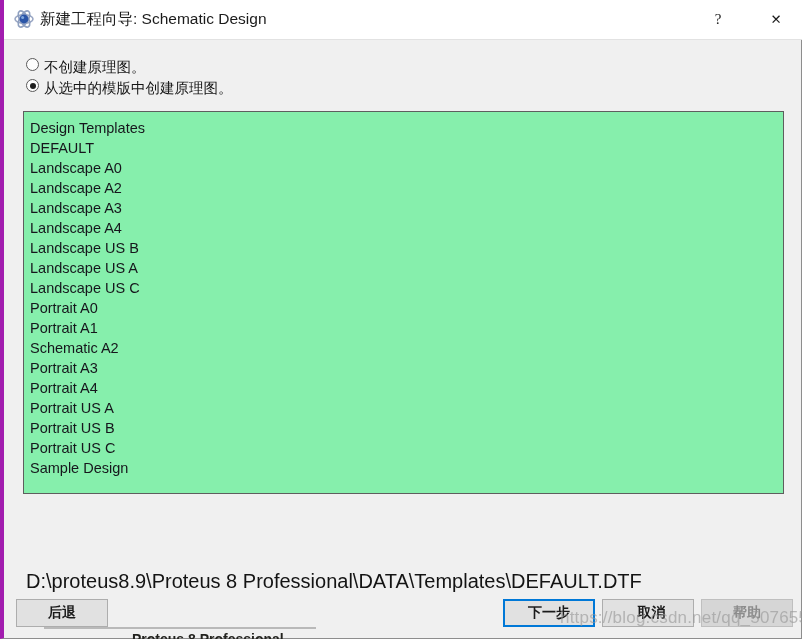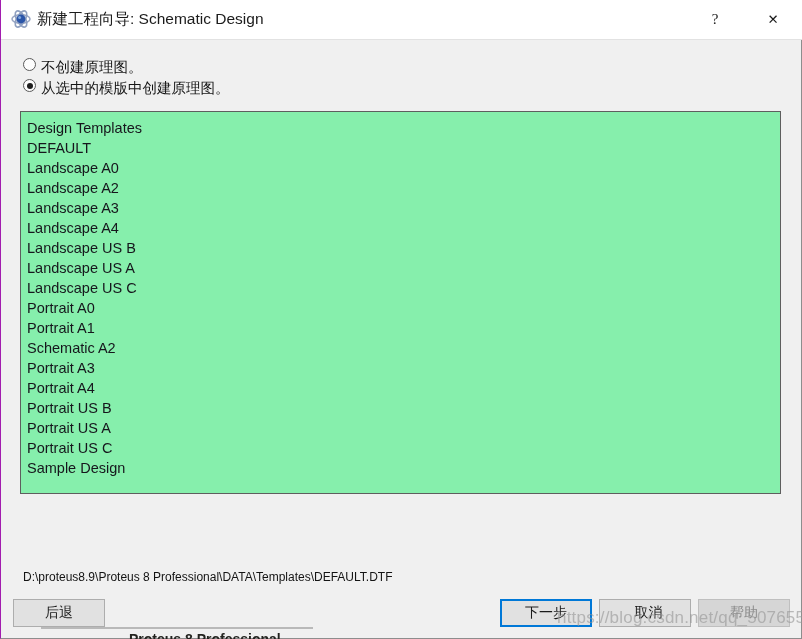--- a/index.html
+++ b/index.html
@@ -14,21 +14,21 @@
     overflow: hidden;
     -webkit-font-smoothing: antialiased;
   }
 
   #dialog {
     position: relative;
     width: 802px;
     height: 639px;
     background: #f0f0f0;
     box-sizing: border-box;
-    border-left: 1px solid #a21caf;
+    border-left: 4px solid #a21caf;
     border-right: 1px solid #8d8d8d;
     border-bottom: 1px solid #8d8d8d;
   }
 
   
   #titlebar {
     position: absolute;
     left: 0; top: 0;
     width: 802px;
     height: 40px;
@@ -124,40 +124,41 @@
     color: #16161c;
     white-space: nowrap;
   }
   #list-inner { padding-top: 6px; }
 
   
   #selected-path {
     position: absolute;
     left: 22px;
     top: 570px;
-    font-size: 12px;
+    font-size: 20px;
     color: #141414;
     white-space: nowrap;
   }
 
   
   .dlg-btn {
     position: absolute;
     box-sizing: border-box;
     height: 28px;
     background: #e1e1e1;
     border: 1px solid #adadad;
     font-family: "Liberation Sans", "DejaVu Sans", sans-serif;
     font-size: 14px;
     color: #1a1a1a;
     padding: 0;
     display: flex;
     align-items: center;
     justify-content: center;
     white-space: nowrap;
+    font-weight: bold;
   }
   #back-button {
     left: 12px; top: 599px; width: 92px;
   }
   #next-button {
     left: 499px; top: 599px; width: 92px;
     border: 2px solid #0078d7;
   }
   #cancel-button {
     left: 598px; top: 599px; width: 92px; padding-left: 7px;
@@ -250,22 +251,22 @@
       <div class="list-item">Landscape A3</div>
       <div class="list-item">Landscape A4</div>
       <div class="list-item">Landscape US B</div>
       <div class="list-item">Landscape US A</div>
       <div class="list-item">Landscape US C</div>
       <div class="list-item">Portrait A0</div>
       <div class="list-item">Portrait A1</div>
       <div class="list-item">Schematic A2</div>
       <div class="list-item">Portrait A3</div>
       <div class="list-item">Portrait A4</div>
+      <div class="list-item">Portrait US A</div>
       <div class="list-item">Portrait US B</div>
-      <div class="list-item">Portrait US A</div>
       <div class="list-item">Portrait US C</div>
       <div class="list-item">Sample Design</div>
     </div>
   </div>
 
   <div id="selected-path">D:\proteus8.9\Proteus 8 Professional\DATA\Templates\DEFAULT.DTF</div>
 
   <button class="dlg-btn" id="back-button">后退</button>
 
   <button class="dlg-btn" id="next-button">下一步</button>

